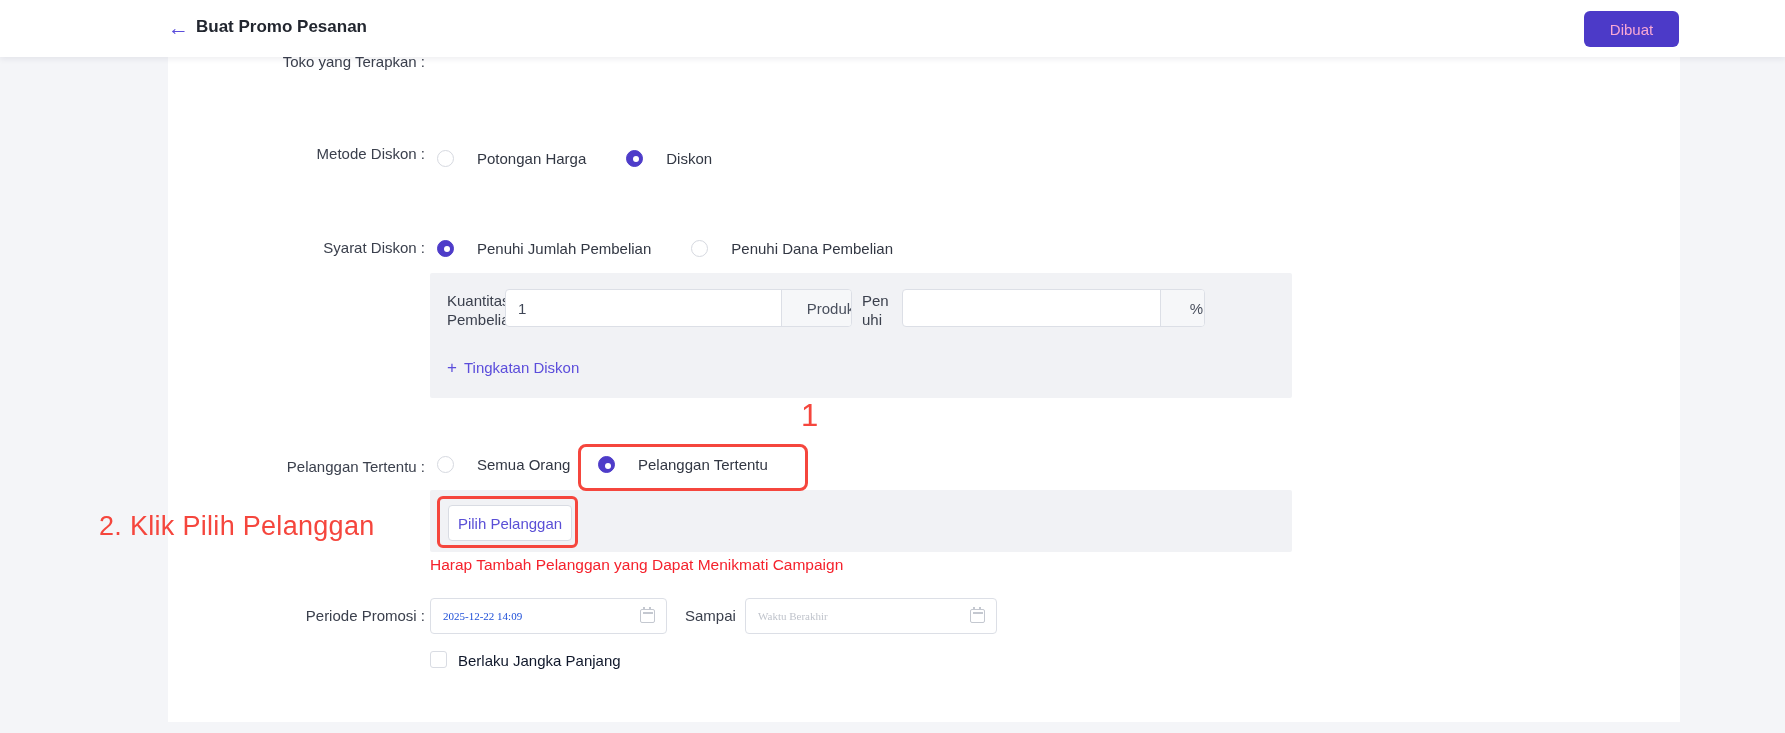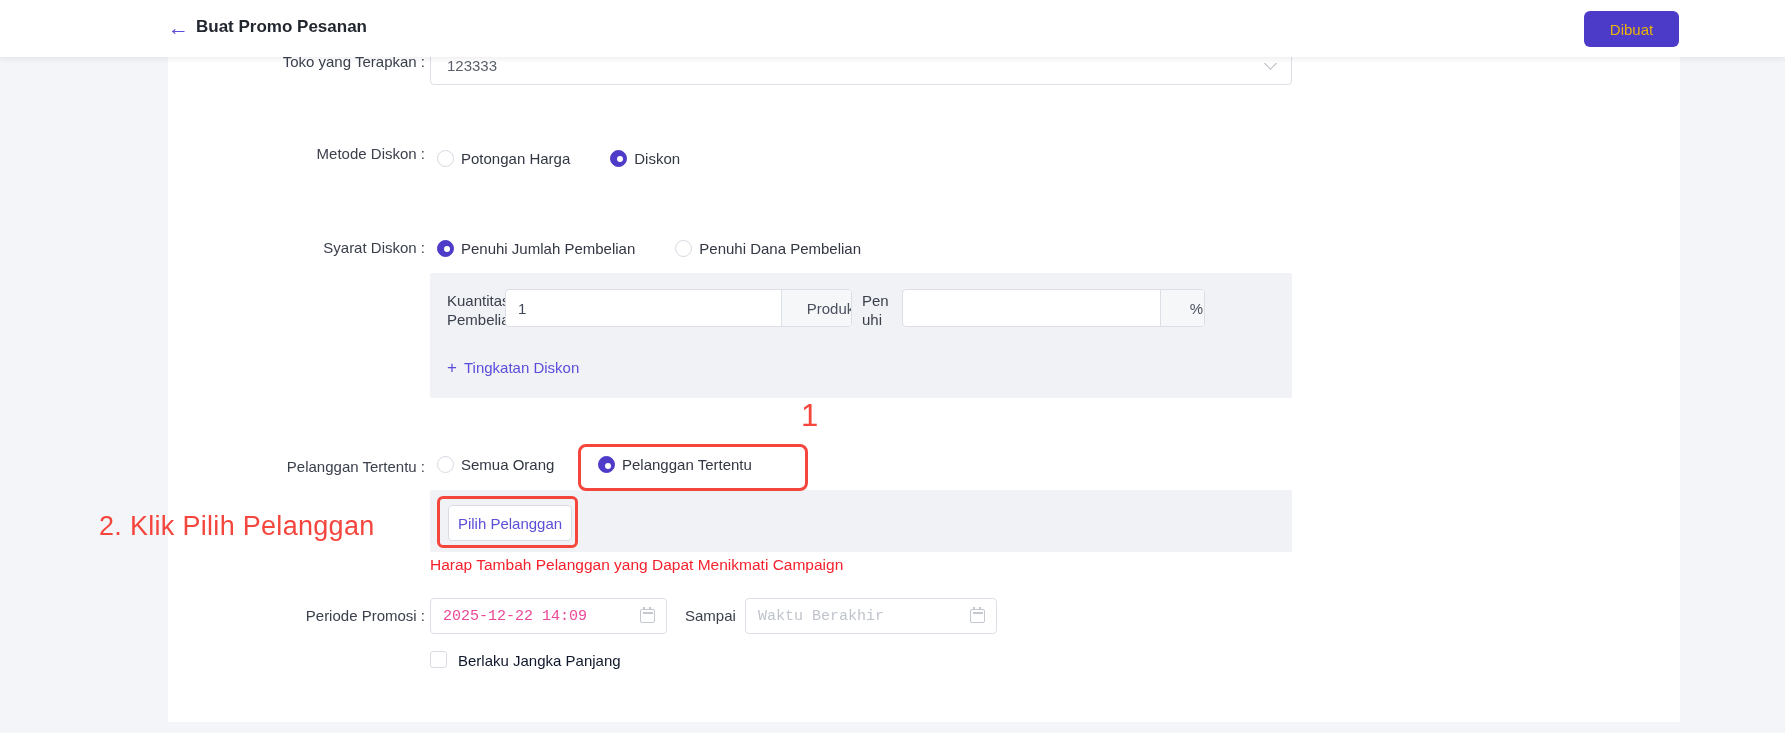--- a/index.html
+++ b/index.html
@@ -5,38 +5,38 @@
   * { margin:0; padding:0; box-sizing:border-box; }
   html,body { width:1785px; height:733px; overflow:hidden; }
   body { font-family:"Liberation Sans","DejaVu Sans",sans-serif; background:#f4f5f8; position:relative; }
 
   
   .topbar { position:absolute; left:0; top:0; width:1785px; height:57px; background:#fff;
             box-shadow:0 2px 6px rgba(25,30,60,.08); z-index:20; }
   .back-arrow { position:absolute; left:168px; top:15px; font-size:21px; color:#5b4ddb; cursor:pointer; font-weight:700; line-height:26px; }
   .page-title { position:absolute; left:196px; top:17px; font-size:17px; font-weight:700; color:#22262f; }
   .btn-primary { position:absolute; right:106px; top:11px; width:95px; height:36px; background:#4c3ac8;
-                 color:#eab308; font-size:15px; font-weight:500; border:none; border-radius:6px;
+                 color:#f9a8d4; font-size:15px; font-weight:500; border:none; border-radius:6px;
                  display:flex; align-items:center; justify-content:center; cursor:pointer; }
 
   
   .card { position:absolute; left:168px; top:57px; width:1512px; height:665px; background:#fff; z-index:5; }
 
   .f-label { position:absolute; left:27px; width:230px; text-align:right; font-size:15px; color:#3b404d; line-height:22px; }
 
   
   .store-select { position:absolute; left:262px; top:-12px; width:862px; height:40px; background:#fff;
                   border:1px solid #dcdfe6; border-radius:4px; cursor:pointer; }
   .store-select .val { position:absolute; left:16px; top:0; height:40px; line-height:40px; font-size:15px; color:#5a5f6b; }
   .chev { position:absolute; right:16px; top:13px; width:9px; height:9px; border-right:1.6px solid #b4b8c2;
           border-bottom:1.6px solid #b4b8c2; transform:rotate(45deg); }
 
   
   .radio-row { position:absolute; display:flex; align-items:center; gap:40px; }
-  .radio-opt { display:flex; align-items:center; gap:7px; cursor:pointer; }
+  .radio-opt { display:flex; align-items:center; gap:23px; cursor:pointer; }
   .radio { width:17px; height:17px; border-radius:50%; border:1.5px solid #d6d9e0; background:#fff; position:relative; flex:none; }
   .radio.sel { background:#4e3cc9; border-color:#4e3cc9; }
   .radio.sel::after { content:""; position:absolute; left:5.5px; top:5.5px; width:6px; height:6px; border-radius:50%; background:#fff; }
   .radio-opt span.lbl { font-size:15px; color:#323743; }
 
   
   .panel { position:absolute; left:262px; width:862px; background:#f1f2f5; border-radius:2px; }
 
   .inp-group { position:absolute; display:flex; height:38px; background:#fff; border:1px solid #dcdfe6; border-radius:4px; overflow:hidden; }
   .inp-group input { border:none; outline:none; background:transparent; flex:1; min-width:0; padding:0 12px; font-size:15px; color:#3f4656; font-family:inherit; }
@@ -50,21 +50,21 @@
   .link .plus { font-size:17px; line-height:15px; }
 
   
   .pick-btn { position:absolute; width:124px; height:36px; background:#fff; border:1px solid #d9dce3; border-radius:4px;
               color:#5a4fd6; font-size:15px; display:flex; align-items:center; justify-content:center; cursor:pointer; }
 
   .err-text { position:absolute; left:262px; top:499px; font-size:15.5px; color:#f5222d; }
 
   
   .date-box { position:absolute; height:36px; background:#fff; border:1px solid #dcdfe6; border-radius:4px; display:flex; align-items:center; cursor:pointer; }
-  .date-box input { border:none; outline:none; background:transparent; flex:1; min-width:0; padding:0 10px 0 12px; font-size:15px; color:#ec4899; font-family:Liberation Mono, monospace; }
+  .date-box input { border:none; outline:none; background:transparent; flex:1; min-width:0; padding:0 10px 0 12px; font-size:11px; color:#1d4ed8; font-family:Liberation Serif, serif; }
   .date-box input::placeholder { color:#c0c4cc; }
   .cal-icon { width:15px; height:14px; border:1.5px solid #c4c8d0; border-radius:2px; margin-right:11px; position:relative; flex:none; }
   .cal-icon::before { content:""; position:absolute; left:1.5px; right:1.5px; top:2.2px; height:1.6px; background:#c4c8d0; }
   .cal-icon::after { content:""; position:absolute; top:-3.4px; left:2.2px; width:1.6px; height:3px; background:#c4c8d0; box-shadow:6px 0 0 #c4c8d0; }
 
   .checkbox { position:absolute; width:17px; height:17px; border:1.5px solid #d9dce3; border-radius:3px; background:#fff; cursor:pointer; }
   .cb-label { position:absolute; font-size:15px; color:#0f172a; }
 
   
   .ann { position:absolute; z-index:30; color:#f5463d; pointer-events:none; }
@@ -77,24 +77,20 @@
 
 <div class="topbar">
   <span class="back-arrow">←</span>
   <span class="page-title">Buat Promo Pesanan</span>
   <button class="btn-primary">Dibuat</button>
 </div>
 
 <div class="card">
 
   <div class="f-label" style="top:-6px;">Toko yang Terapkan :</div>
-  <div class="store-select">
-    <span class="val">123333</span>
-    <span class="chev"></span>
-  </div>
 
   <div class="f-label" style="top:86px;">Metode Diskon :</div>
   <div class="radio-row" style="left:269px; top:90px; height:22px;">
     <div class="radio-opt">
       <span class="radio"></span>
       <span class="lbl">Potongan Harga</span>
     </div>
     <div class="radio-opt">
       <span class="radio sel"></span>
       <span class="lbl">Diskon</span>

